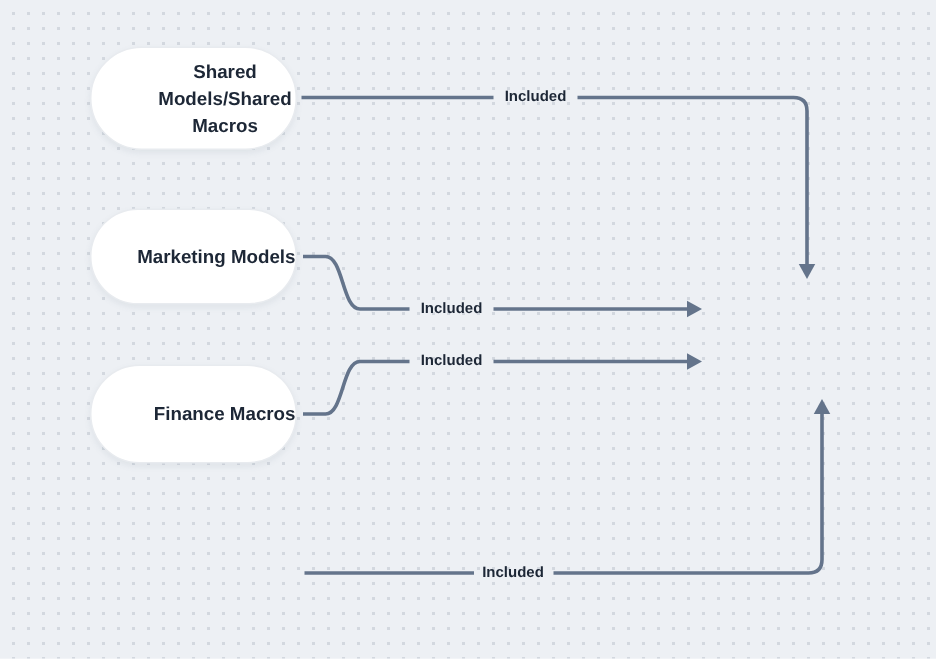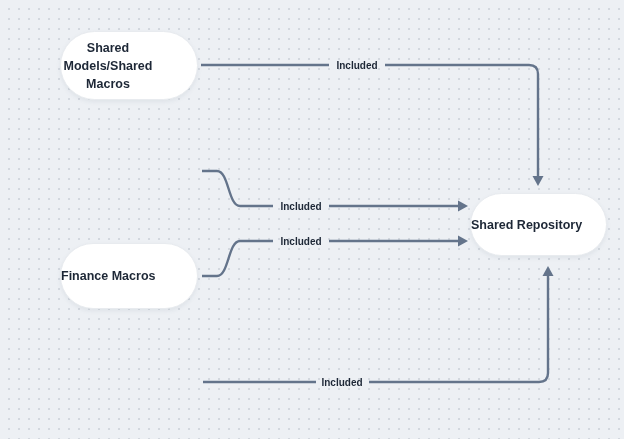--- a/index.html
+++ b/index.html
@@ -40,21 +40,21 @@
     stroke: none;
   }
   .node {
     position: absolute;
     background: var(--node-fill);
     border: 1px solid var(--node-border);
     border-radius: 999px;
     box-shadow: 0 2px 4px rgba(100,116,139,0.10);
     display: flex;
     align-items: center;
-    justify-content: flex-start;
+    justify-content: flex-end;
     text-align: center;
   }
   .node-label {
     color: var(--text);
     font-size: 12.5px;
     font-weight: bold;
     line-height: 18px;
   }
   .node-label.wrap-3 {
     width: 94px;
@@ -110,28 +110,28 @@
       <path class="edge-path" d="M 203 382 H 316"></path>
       <path class="edge-path" d="M 369 382 H 539 Q 548 382 548 373 V 276"></path>
       <polygon class="arrowhead" points="548,266 542.5,276 553.5,276"></polygon>
     </g>
   </svg>
 
   <div class="node" id="node-shared-models-macros">
     <span class="node-label wrap-3">Shared Models/Shared Macros</span>
   </div>
 
+  <div class="node" id="node-marketing-models">
+    <span class="node-label">Marketing Models</span>
+  </div>
 
   <div class="node" id="node-finance-models">
     <span class="node-label">Finance Macros</span>
   </div>
 
 
-  <div class="node" id="node-shared-repository">
-    <span class="node-label">Shared Repository</span>
-  </div>
 
   <span class="edge-label" id="edge-label-0">Included</span>
   <span class="edge-label" id="edge-label-1">Included</span>
   <span class="edge-label" id="edge-label-2">Included</span>
   <span class="edge-label" id="edge-label-3">Included</span>
 
 </div>
 
 </body></html>

